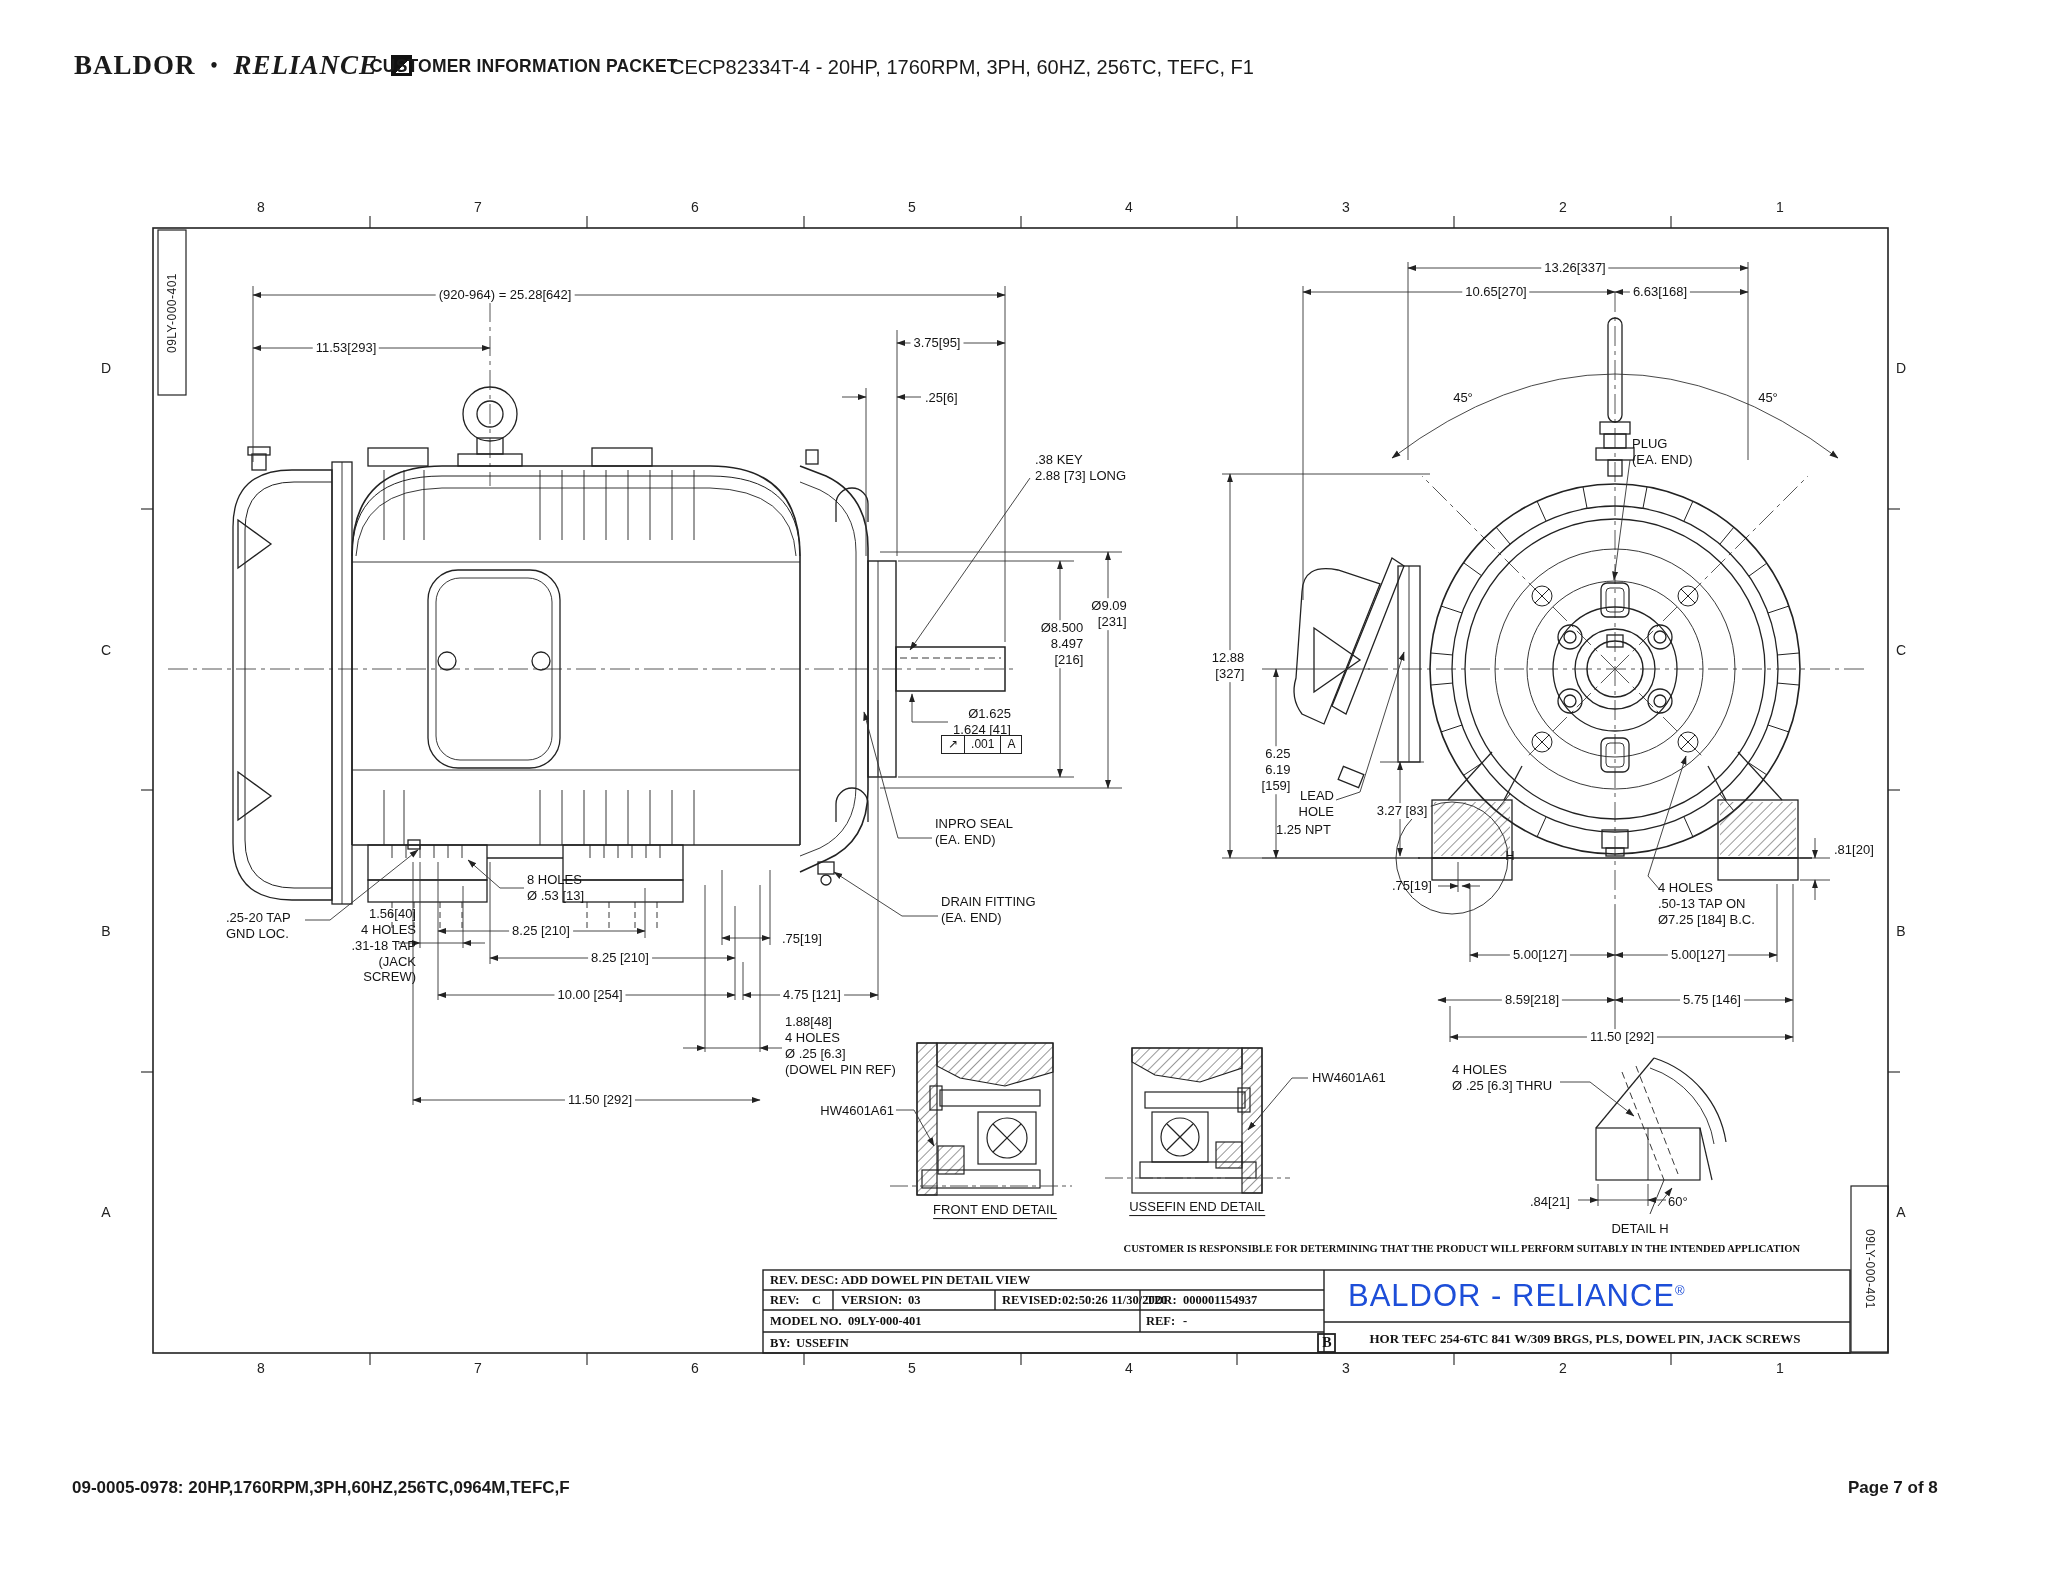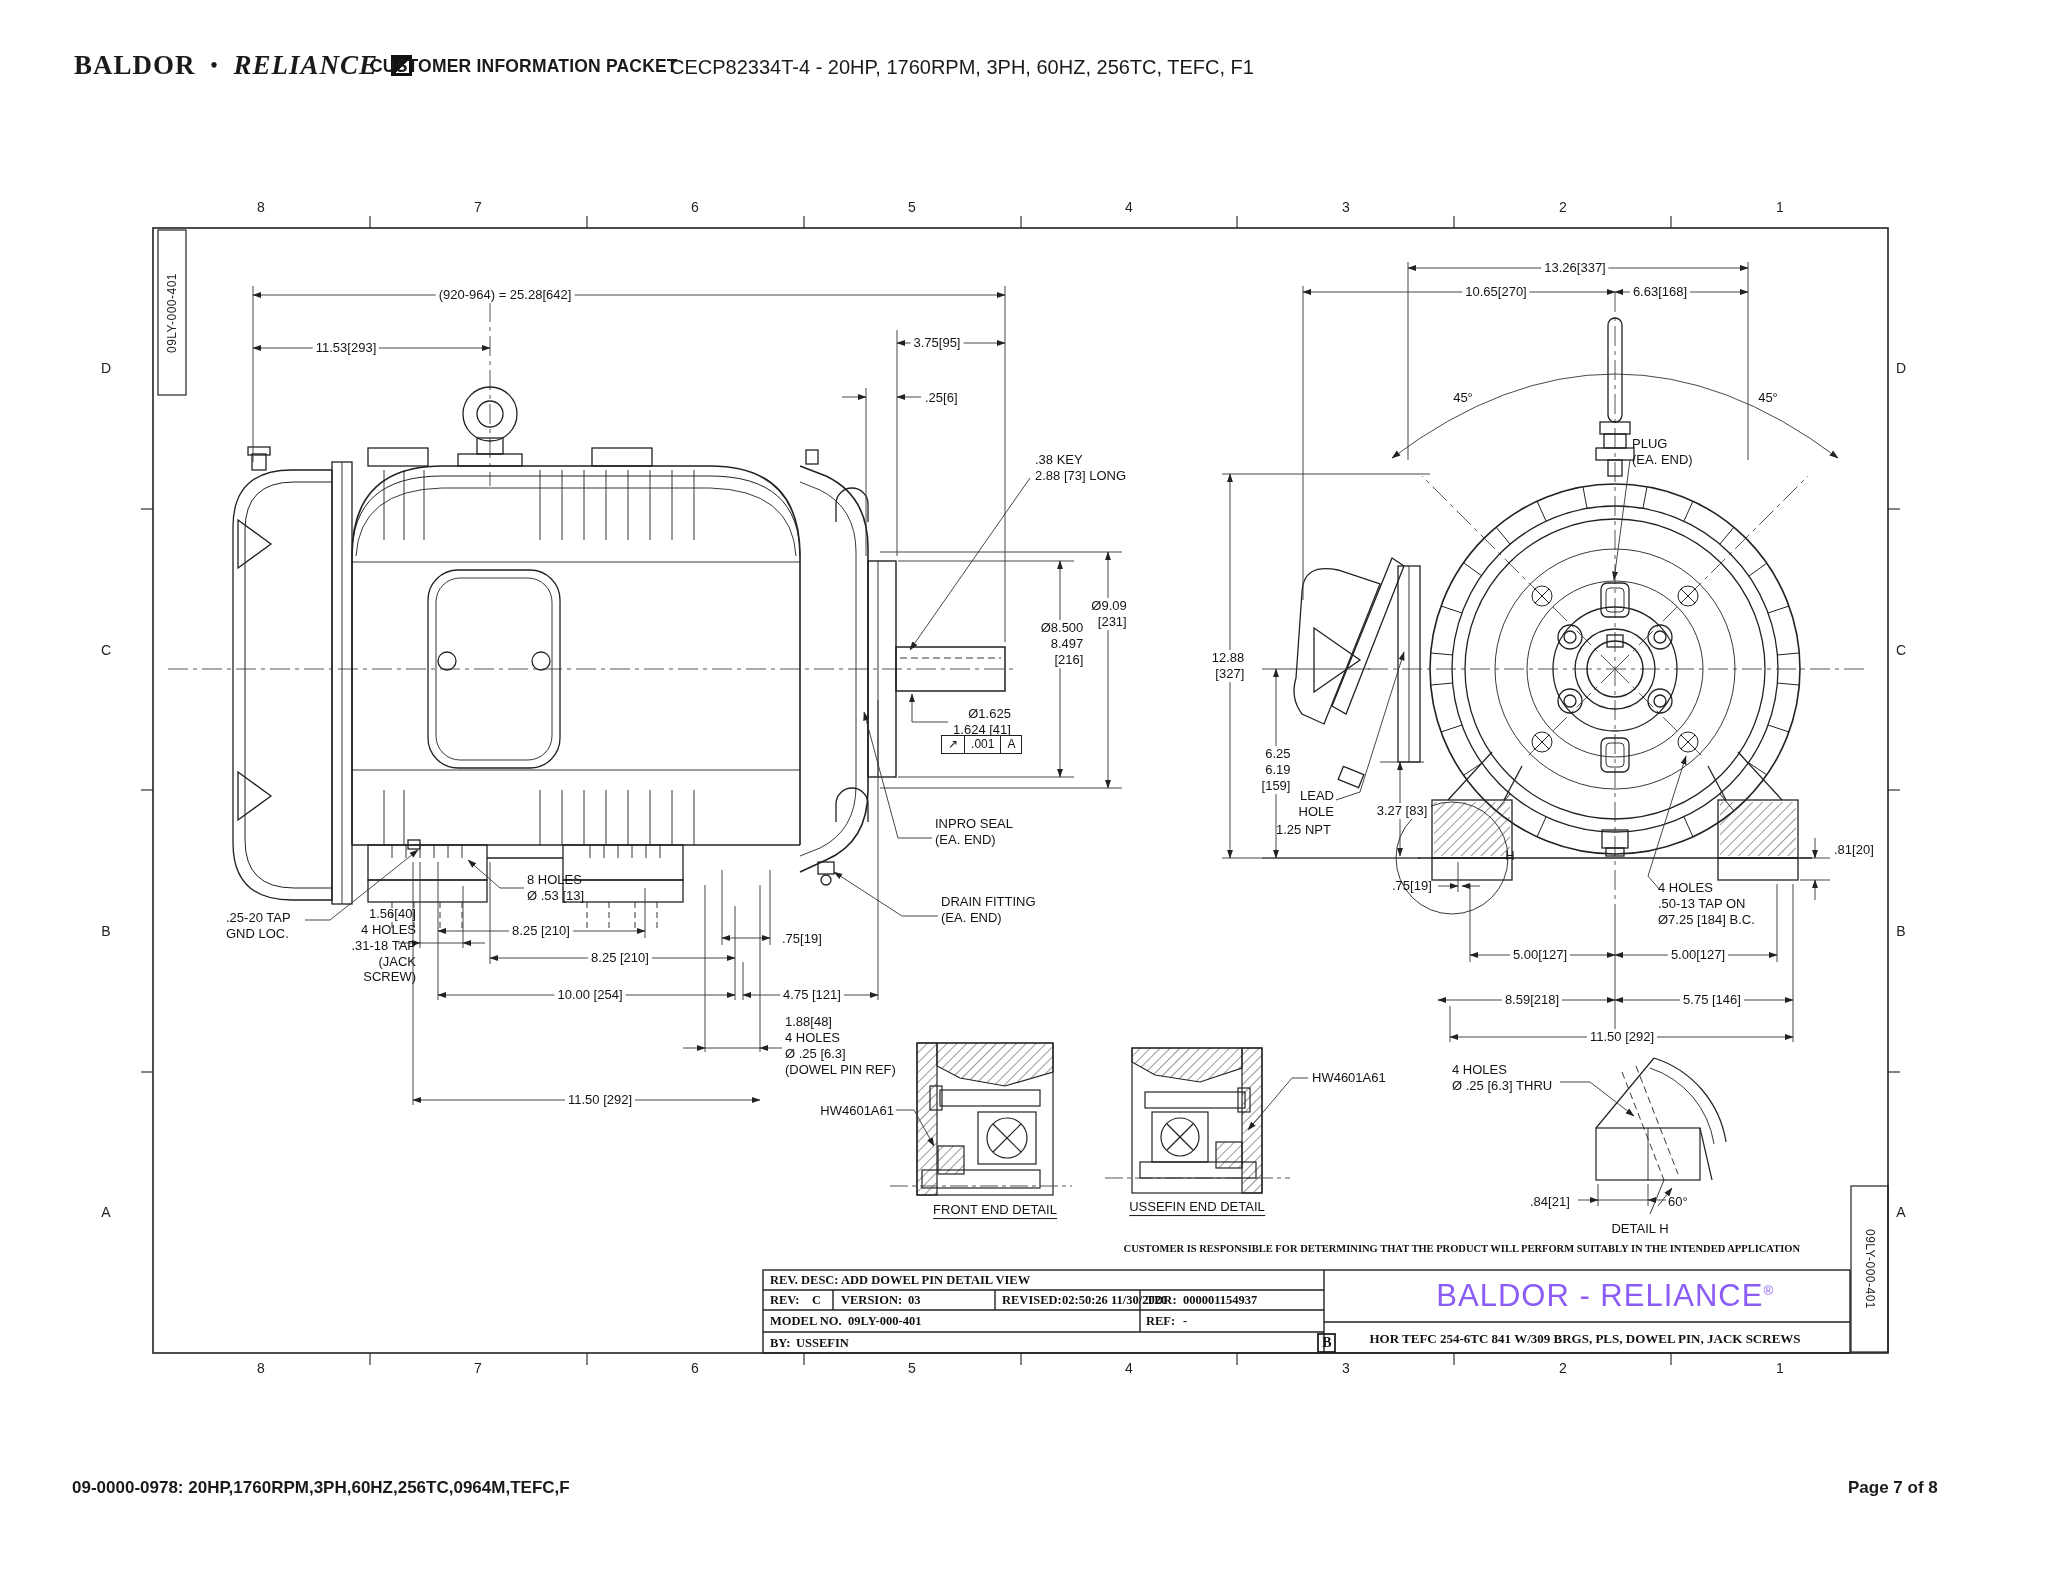--- a/index.html
+++ b/index.html
@@ -27,22 +27,22 @@
   .vtext{position:absolute;font-size:12px;letter-spacing:.5px;white-space:nowrap;color:#222}
   .vtl{transform:translate(-50%,-50%) rotate(-90deg)}
   .vtr{transform:translate(-50%,-50%) rotate(90deg)}
   
   .gdt{position:absolute;display:flex;font-size:12px;color:#141414;background:#fff}
   .gdt span{border:1.4px solid #222;padding:0 6px;line-height:17px}
   .gdt span+span{border-left:none}
   
   .tb{position:absolute;font-family:"Liberation Serif",serif;font-weight:bold;
       font-size:12.5px;white-space:nowrap;color:#111}
-  .brand{position:absolute;left:1252px;width:522px;top:1278px;text-align:right;
-         font-size:31px;letter-spacing:1px;color:#8b5cf6;font-family:"Liberation Sans",sans-serif}
+  .brand{position:absolute;left:1348px;width:522px;top:1278px;text-align:left;
+         font-size:31px;letter-spacing:1px;color:#1d4ed8;font-family:"Liberation Sans",sans-serif}
   .brand sup{font-size:13px}
   .desc{position:absolute;left:1324px;width:522px;top:1331px;text-align:center;
         font-family:"Liberation Serif",serif;font-weight:bold;font-size:13px;color:#111}
   .discl{position:absolute;left:1056px;width:744px;top:1243px;text-align:right;
          font-family:"Liberation Serif",serif;font-weight:bold;font-size:10.5px;color:#111}
   .szbox{position:absolute;left:1319px;top:1334px;width:16px;height:17px;text-align:center;
          font-family:"Liberation Serif",serif;font-weight:bold;font-size:14px;line-height:17px;color:#111}
 </style>
 </head>
 <body>
@@ -592,15 +592,15 @@
   <div class="tb" style="left:770px;top:1314px">MODEL NO.</div>
   <div class="tb" style="left:848px;top:1314px">09LY-000-401</div>
   <div class="tb" style="left:1146px;top:1314px">REF:</div>
   <div class="tb" style="left:1183px;top:1314px">-</div>
   <div class="tb" style="left:770px;top:1336px">BY:</div>
   <div class="tb" style="left:796px;top:1336px">USSEFIN</div>
   <div class="szbox">B</div>
   <div class="brand"><span>BALDOR - RELIANCE</span><sup>®</sup></div>
   <div class="desc">HOR TEFC 254-6TC 841 W/309 BRGS, PLS, DOWEL PIN, JACK SCREWS</div>
 
-  <div class="ftr-l">09-0000-0978: 20HP,1760RPM,3PH,60HZ,256TC,0964M,TEFC,F</div>
+  <div class="ftr-l">09-0005-0978: 20HP,1760RPM,3PH,60HZ,256TC,0964M,TEFC,F</div>
   <div class="ftr-r">Page 7 of 8</div>
 </div>
 
 </body></html>

